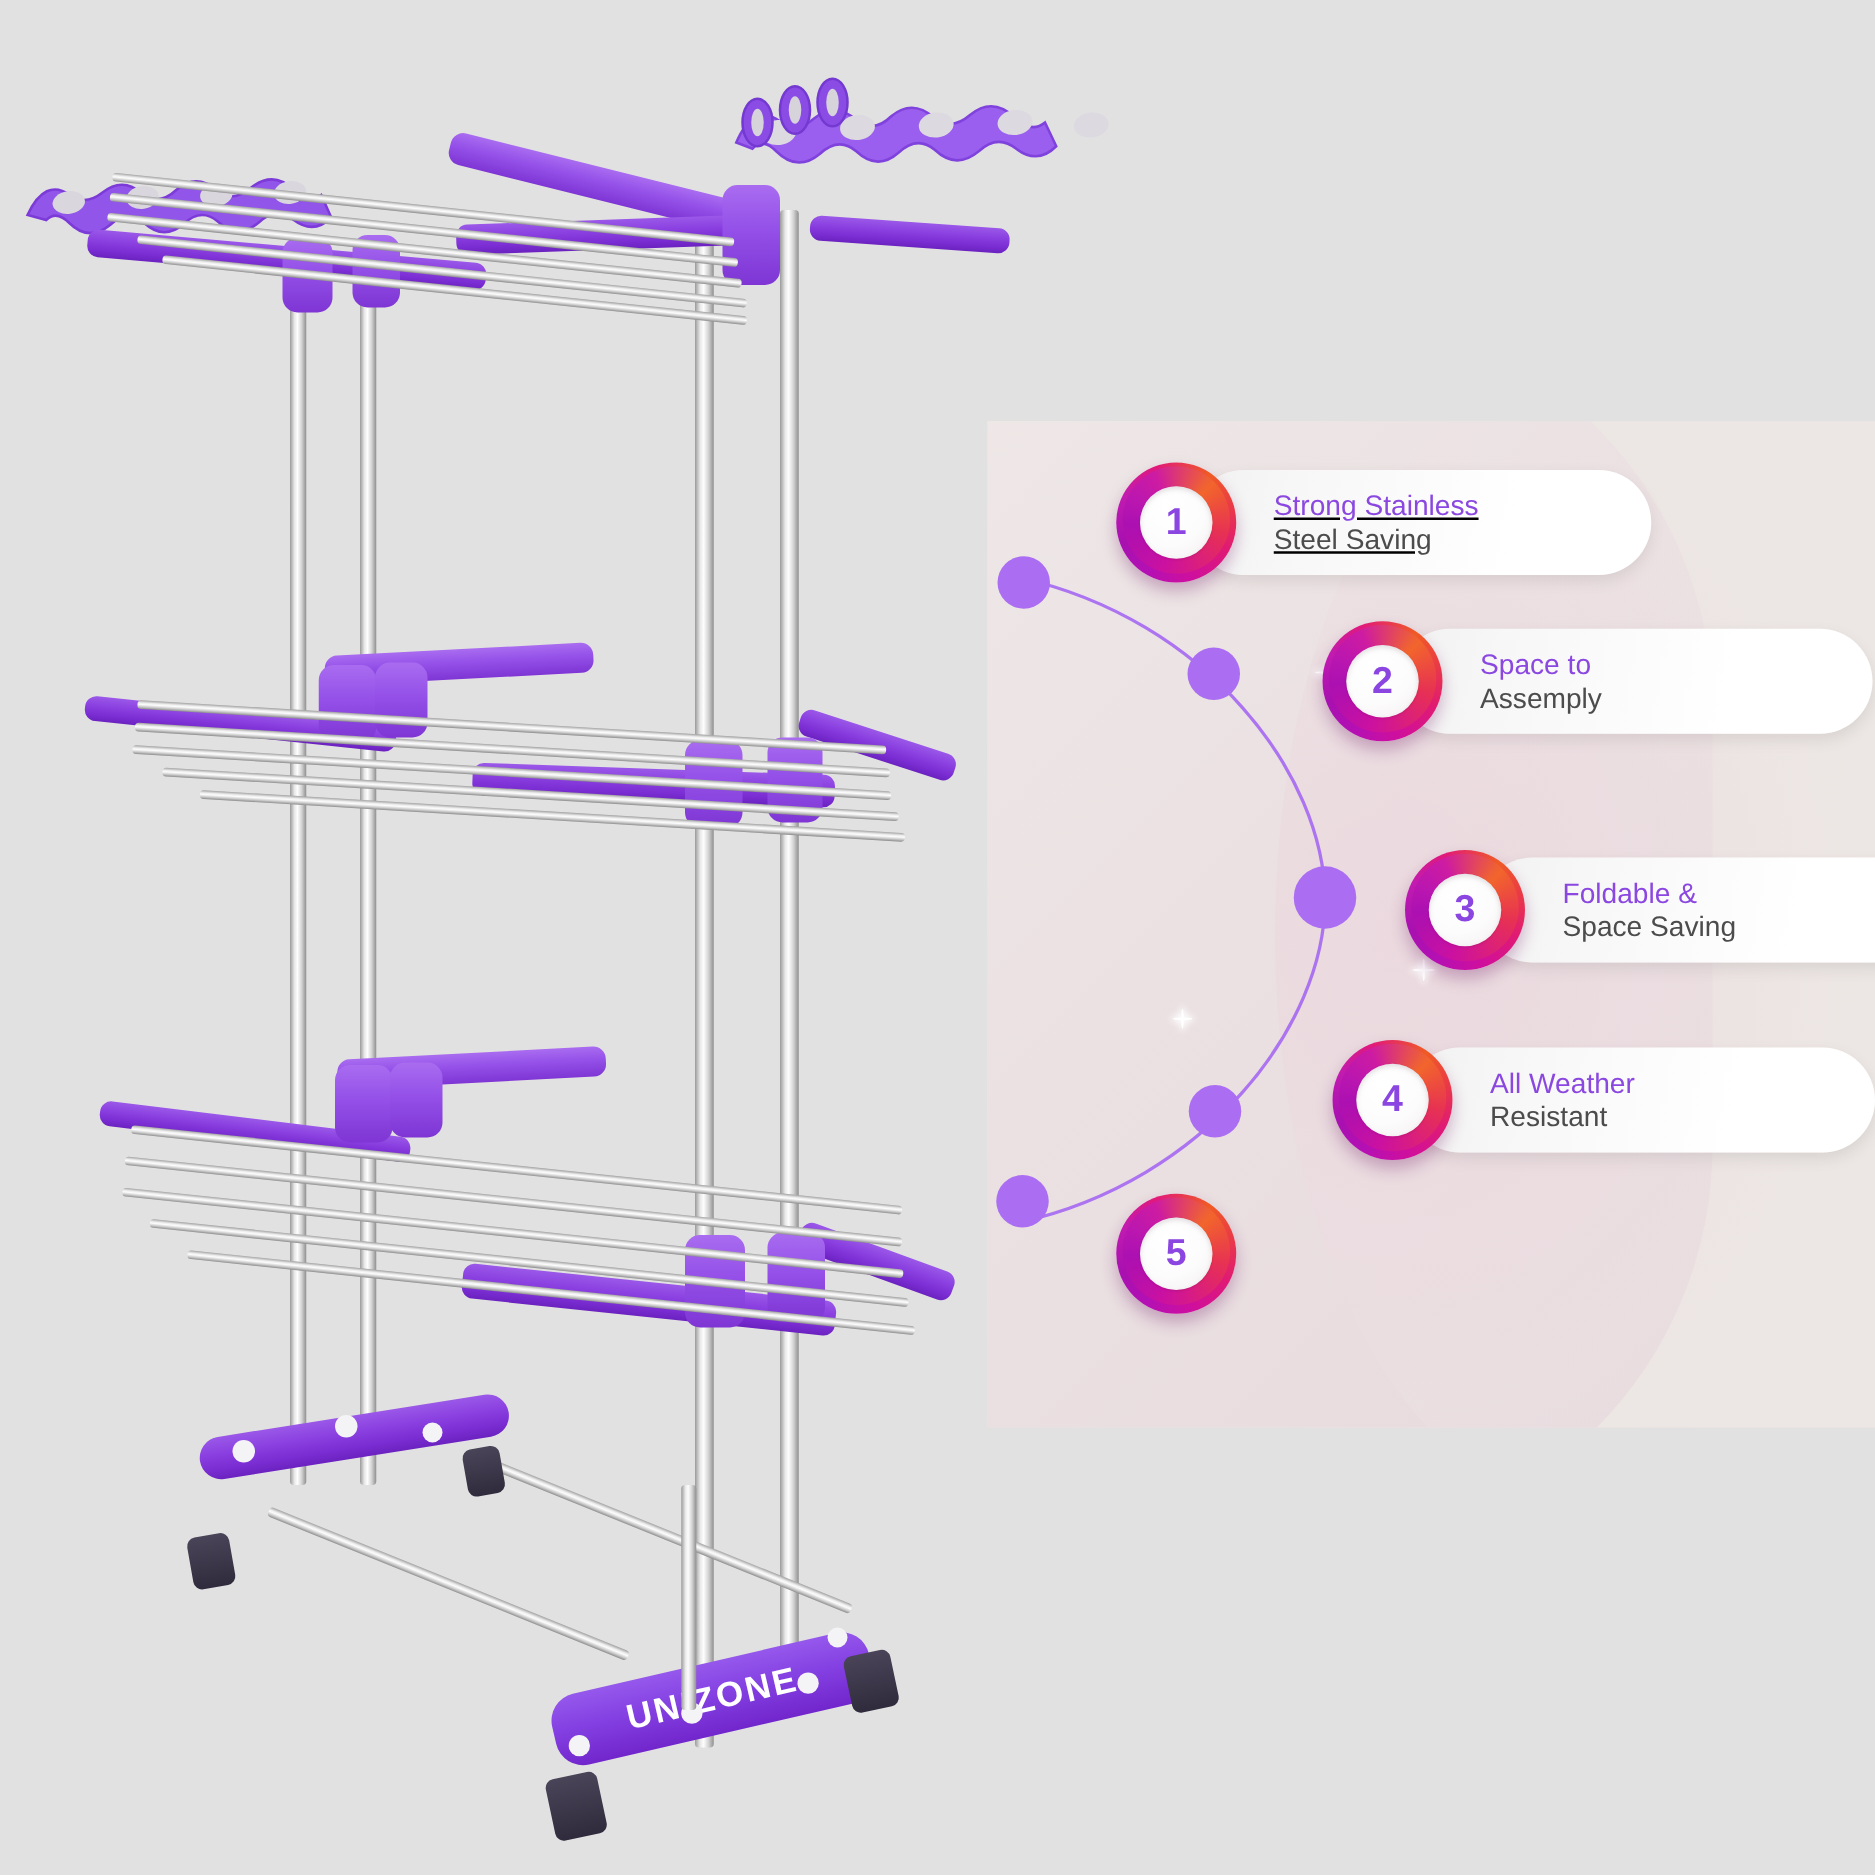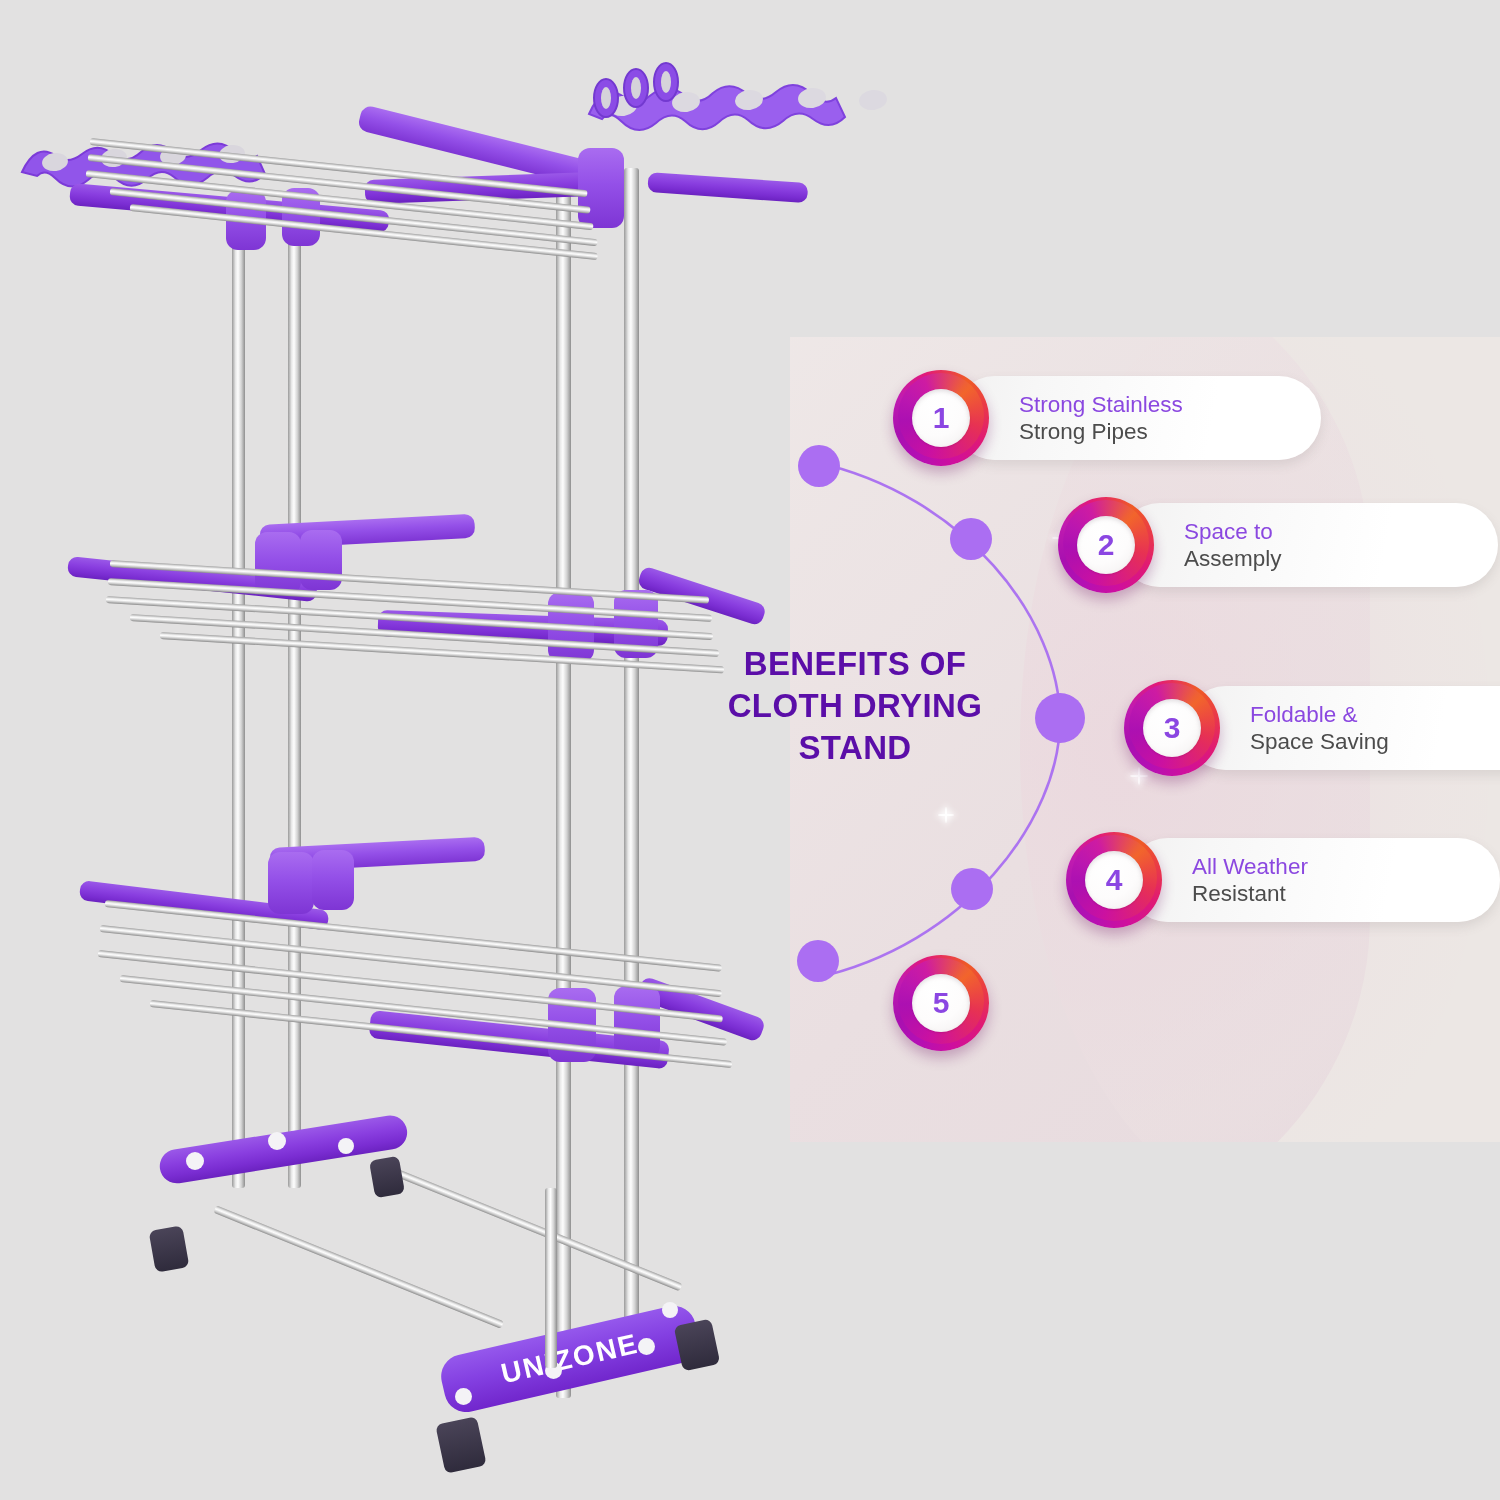--- a/index.html
+++ b/index.html
@@ -237,30 +237,25 @@
 
   <svg class="arc-wrap" viewBox="0 0 340 640">
     <path d="M55,62 C205,95 300,220 300,320 C300,420 205,545 55,578" fill="none" stroke="#a96ef0" stroke-width="2.6" opacity=".95"></path>
   </svg>
   <div class="dot" style="left:798px;top:445px;width:42px;height:42px;"></div>
   <div class="dot" style="left:950px;top:518px;width:42px;height:42px;"></div>
   <div class="dot" style="left:1035px;top:693px;width:50px;height:50px;"></div>
   <div class="dot" style="left:951px;top:868px;width:42px;height:42px;"></div>
   <div class="dot" style="left:797px;top:940px;width:42px;height:42px;"></div>
 
-  <div class="title">
-    <div>BENEFITS OF</div>
-    <div>CLOTH DRYING</div>
-    <div>STAND</div>
-  </div>
 
   <div class="row" style="left:893px;top:370px;width:370px;">
-    <div class="pill" style="width:368px;">
+    <div class="pill" style="width:368px;text-decoration:underline;">
       <div class="l1">Strong Stainless</div>
-      <div class="l2">Strong Pipes</div>
+      <div class="l2">Steel Saving</div>
     </div>
     <div class="badge">
       <div class="badge-inner">1</div>
     </div>
   </div>
 
   <div class="row" style="left:1058px;top:497px;width:385px;">
     <div class="pill" style="width:380px;">
       <div class="l1">Space to</div>
       <div class="l2">Assemply</div>

